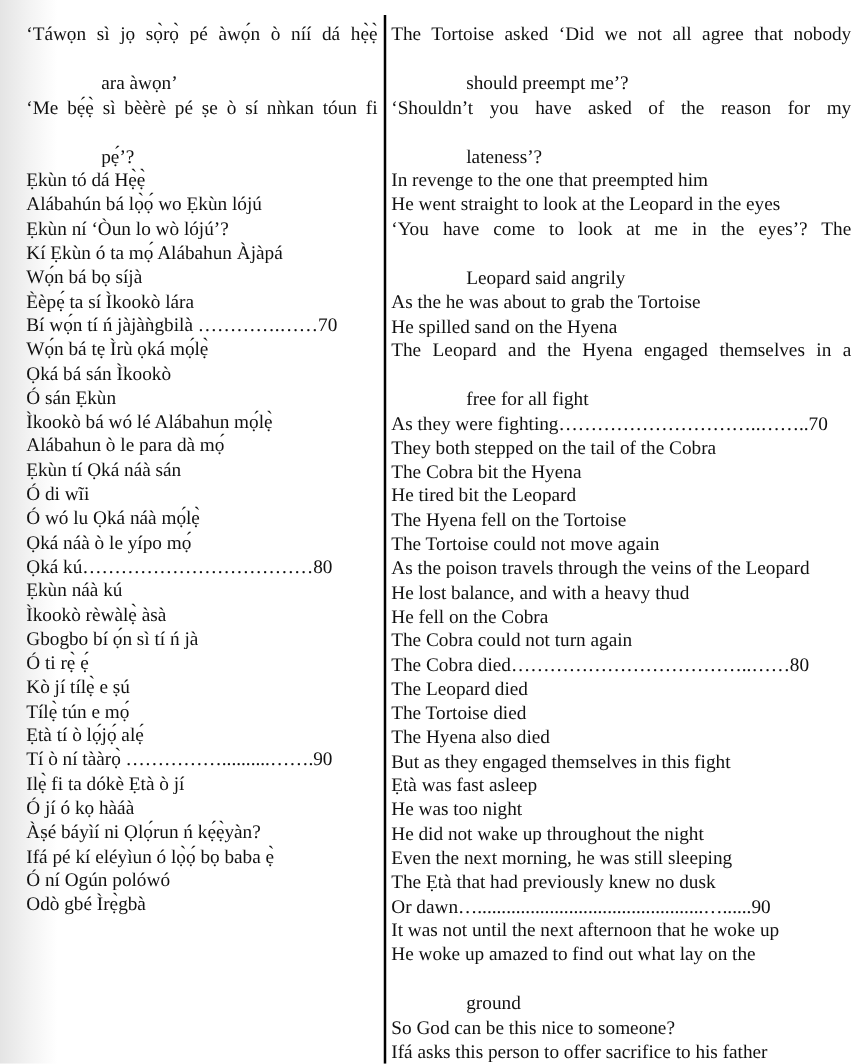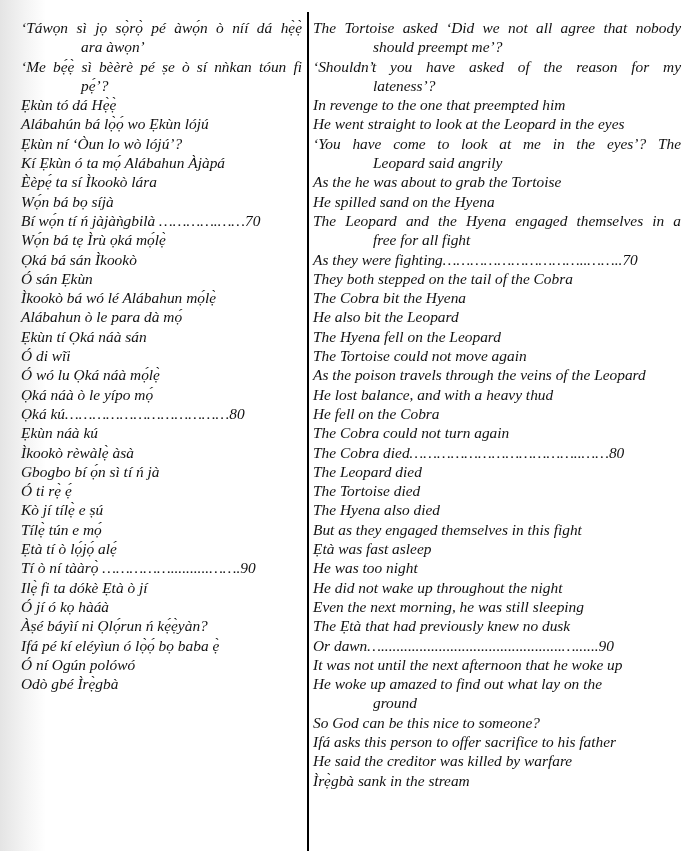--- a/index.html
+++ b/index.html
@@ -20,21 +20,20 @@
       left: 0; top: 0;
       width: 46px; height: 851px;
       background: linear-gradient(to right, #e4e4e4 0%, #f4f4f4 55%, #ffffff 100%);
       z-index: 0;
     }
     .page {
       position: absolute;
       left: 0; top: 0;
       width: 694px; height: 762px;
       z-index: 1;
-      font-style: italic;
     }
     .divider {
       position: absolute;
       left: 307px;
       top: 12px;
       width: 2px;
       height: 839px;
       background: #000000;
     }
     .col {
@@ -56,20 +55,21 @@
       white-space: nowrap;
     }
     .line.wrap {
       white-space: normal;
       text-align: justify;
       text-align-last: left;
     }
     .line .cont {
       display: block;
       padding-left: 60px;
+      margin-top: 20px;
     }
     .line.wrap .first {
       display: block;
       text-align: justify;
       text-align-last: justify;
       white-space: nowrap;
     }
   </style>
 </head>
 <body>
@@ -83,22 +83,22 @@
         <span class="cont">ara àwọn’</span>
       </div>
       <div class="line wrap">
         <span class="first">‘Me bẹ́ẹ̀ sì bèèrè pé ṣe ò sí nǹkan tóun fi</span>
         <span class="cont">pẹ́’?</span>
       </div>
       <div class="line">Ẹkùn tó dá Hẹ̀ẹ̀</div>
       <div class="line">Alábahún bá lọ̀ọ́ wo Ẹkùn lójú</div>
       <div class="line">Ẹkùn ní ‘Òun lo wò lójú’?</div>
       <div class="line">Kí Ẹkùn ó ta mọ́ Alábahun Àjàpá</div>
+      <div class="line">Wọ́n bá bọ síjà</div>
       <div class="line">Èèpẹ́ ta sí Ìkookò lára</div>
-      <div class="line">Wọ́n bá bọ síjà</div>
       <div class="line">Bí wọ́n tí ń jàjàǹgbilà ………….……70</div>
       <div class="line">Wọ́n bá tẹ Ìrù ọká mọ́lẹ̀</div>
       <div class="line">Ọká bá sán Ìkookò</div>
       <div class="line">Ó sán Ẹkùn</div>
       <div class="line">Ìkookò bá wó lé Alábahun mọ́lẹ̀</div>
       <div class="line">Alábahun ò le para dà mọ́</div>
       <div class="line">Ẹkùn tí Ọká náà sán</div>
       <div class="line">Ó di wĩi</div>
       <div class="line">Ó wó lu Ọká náà mọ́lẹ̀</div>
       <div class="line">Ọká náà ò le yípo mọ́</div>
@@ -136,22 +136,22 @@
       </div>
       <div class="line">As the he was about to grab the Tortoise</div>
       <div class="line">He spilled sand on the Hyena</div>
       <div class="line wrap">
         <span class="first">The Leopard and the Hyena engaged themselves in a</span>
         <span class="cont">free for all fight</span>
       </div>
       <div class="line">As they were fighting…………………………..……..70</div>
       <div class="line">They both stepped on the tail of the Cobra</div>
       <div class="line">The Cobra bit the Hyena</div>
-      <div class="line">He also bit the Leopard</div>
-      <div class="line">The Hyena fell on the Leopard</div>
+      <div class="line">He tired bit the Leopard</div>
+      <div class="line">The Hyena fell on the Tortoise</div>
       <div class="line">The Tortoise could not move again</div>
       <div class="line">As the poison travels through the veins of the Leopard</div>
       <div class="line">He lost balance, and with a heavy thud</div>
       <div class="line">He fell on the Cobra</div>
       <div class="line">The Cobra could not turn again</div>
       <div class="line">The Cobra died………………………………..……80</div>
       <div class="line">The Leopard died</div>
       <div class="line">The Tortoise died</div>
       <div class="line">The Hyena also died</div>
       <div class="line">But as they engaged themselves in this fight</div>

